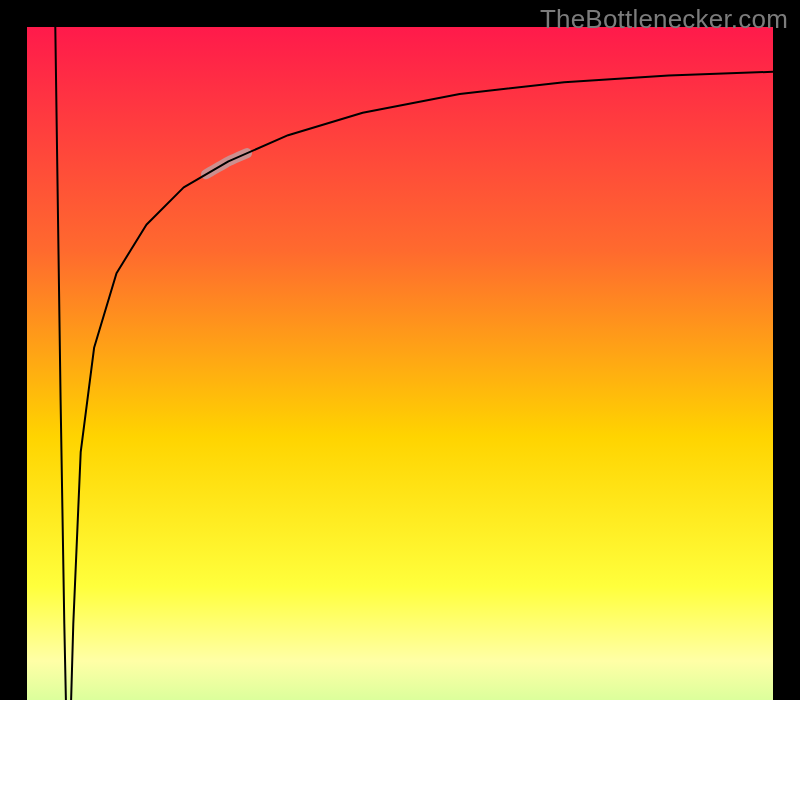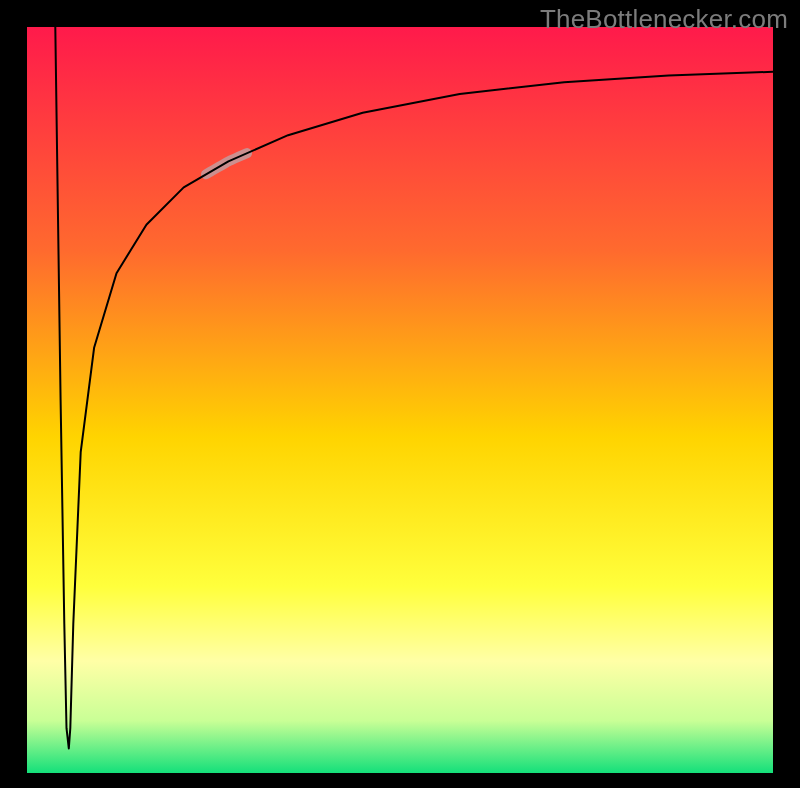--- a/index.html
+++ b/index.html
@@ -1,19 +1,19 @@
 <!DOCTYPE html>
 <html><head>
 <meta charset="utf-8">
 <style>
   html, body { margin: 0; padding: 0; background: #fff; }
   .stage {
     position: relative;
     width: 800px;
-    height: 788px;
+    height: 700px;
     background: #000000;
     overflow: hidden;
     text-decoration: underline;
   }
   .watermark {
     position: absolute;
     top: 4px;
     right: 12px;
     font-family: Arial, Helvetica, sans-serif;
     font-size: 26px;

